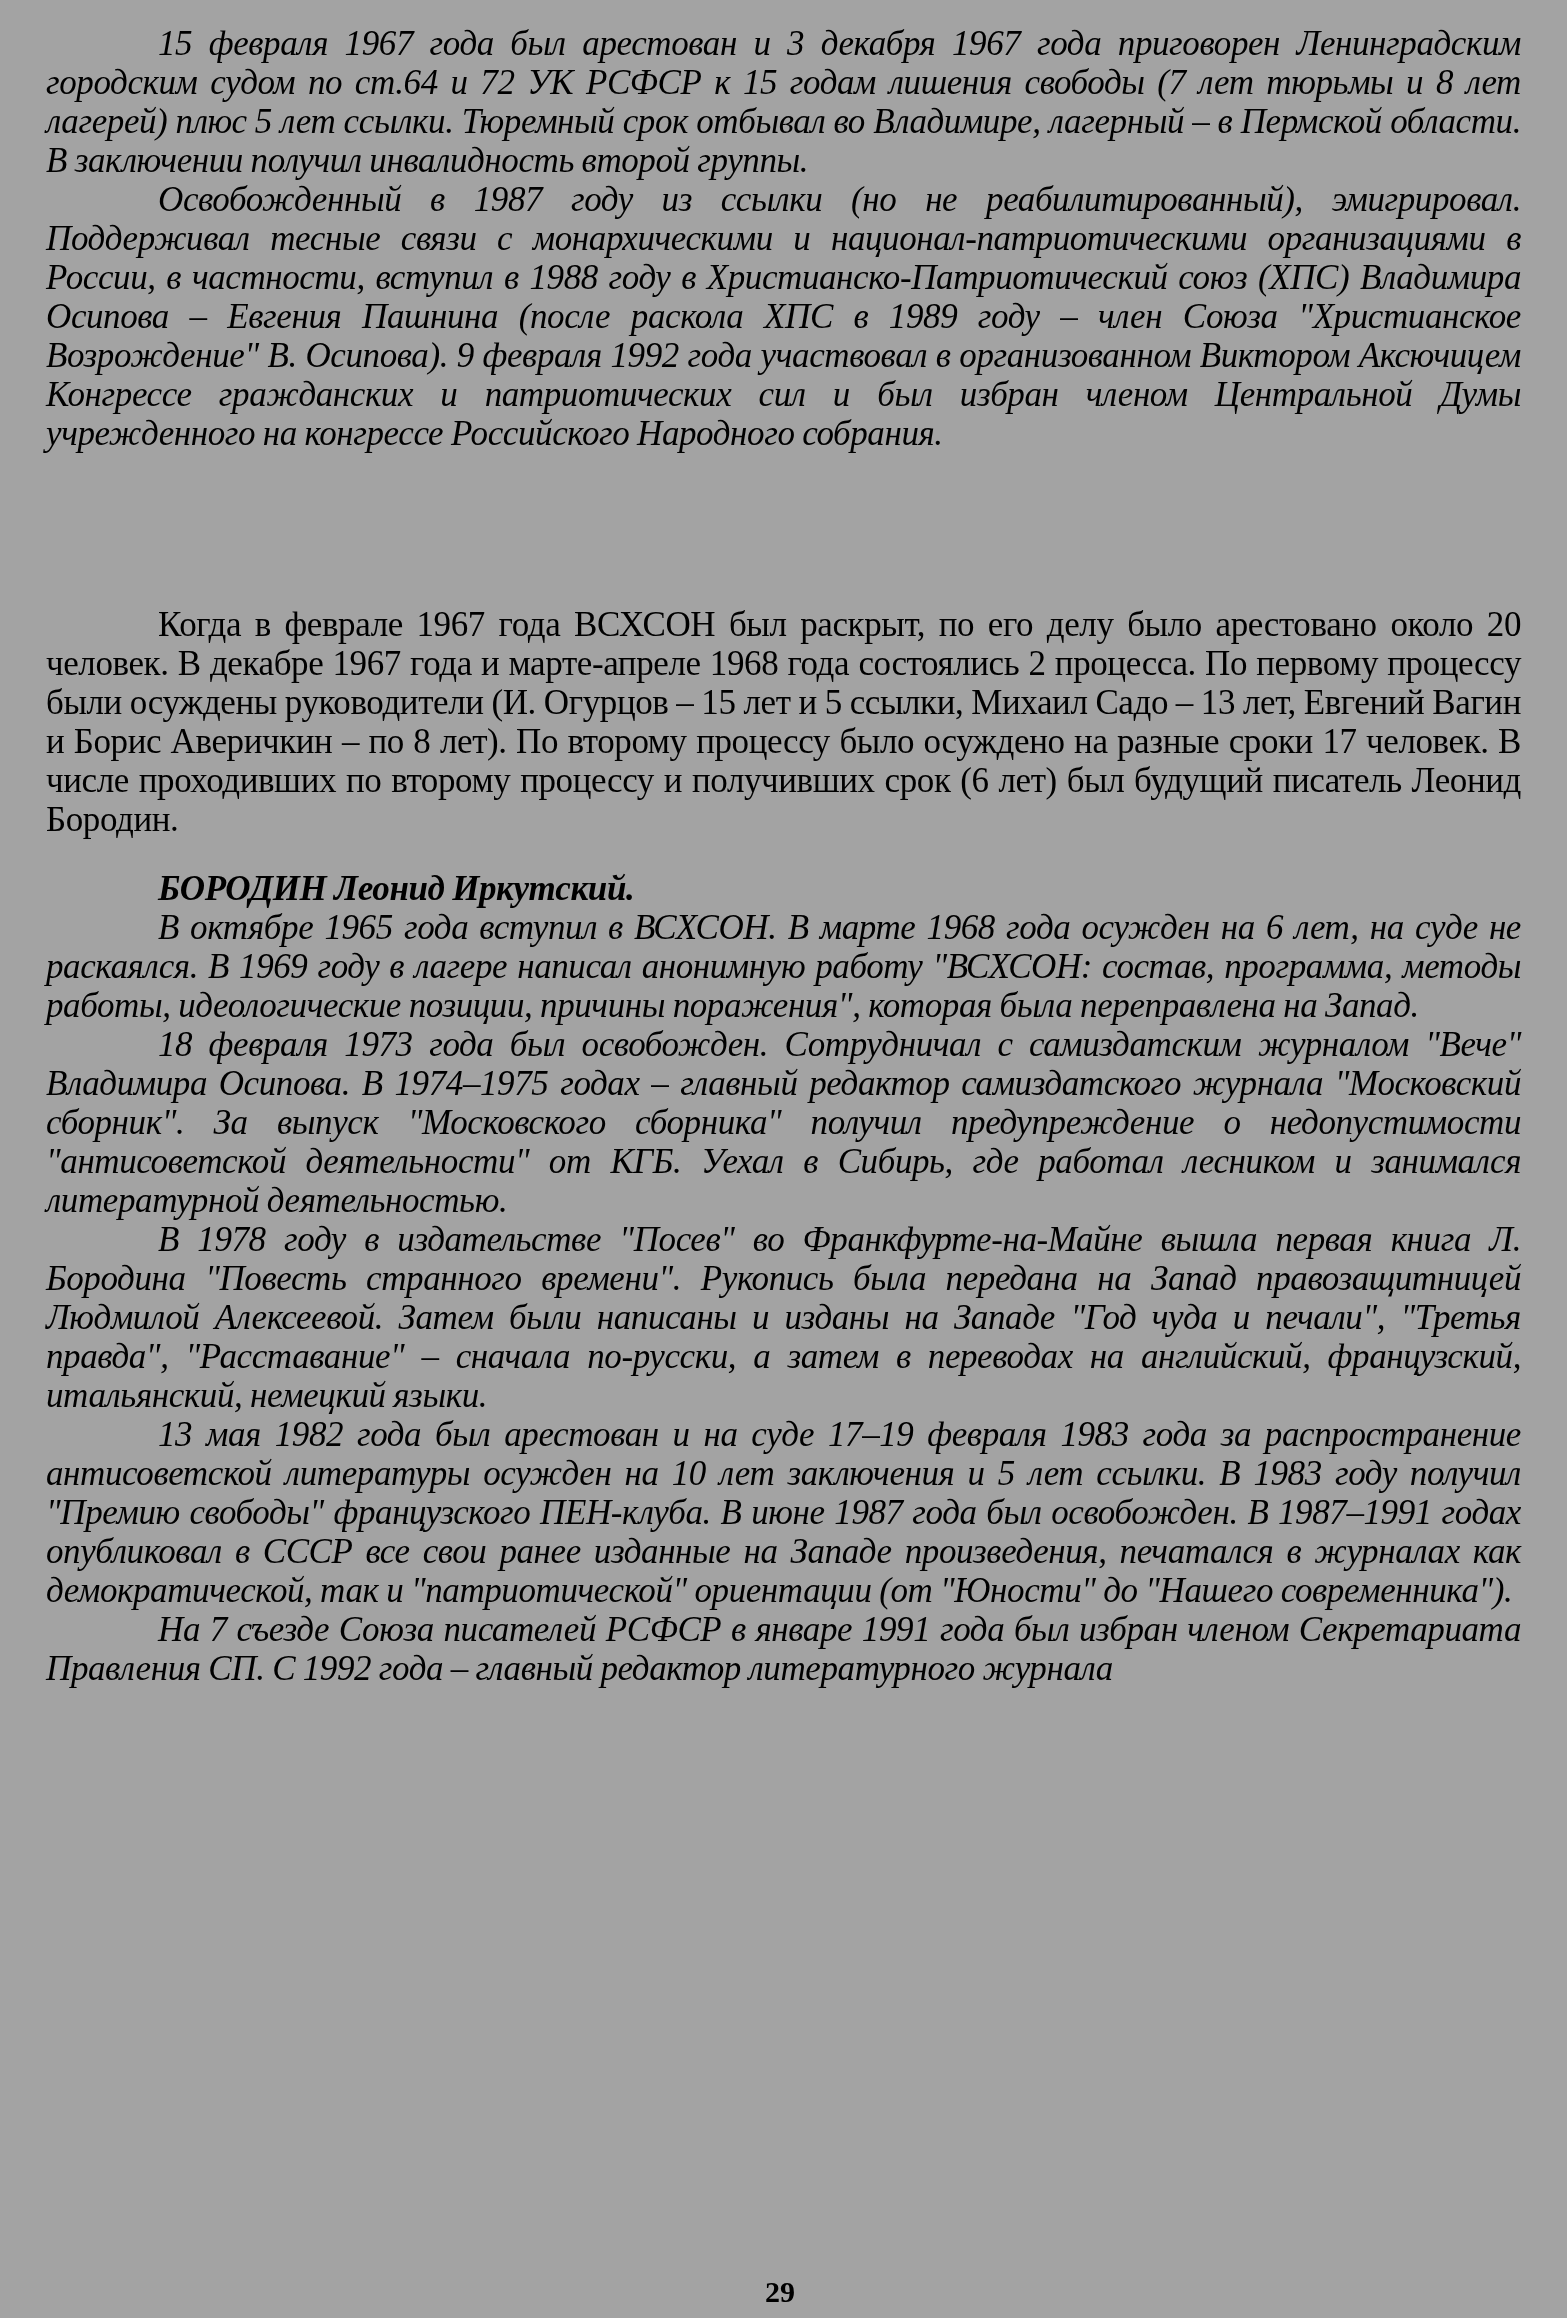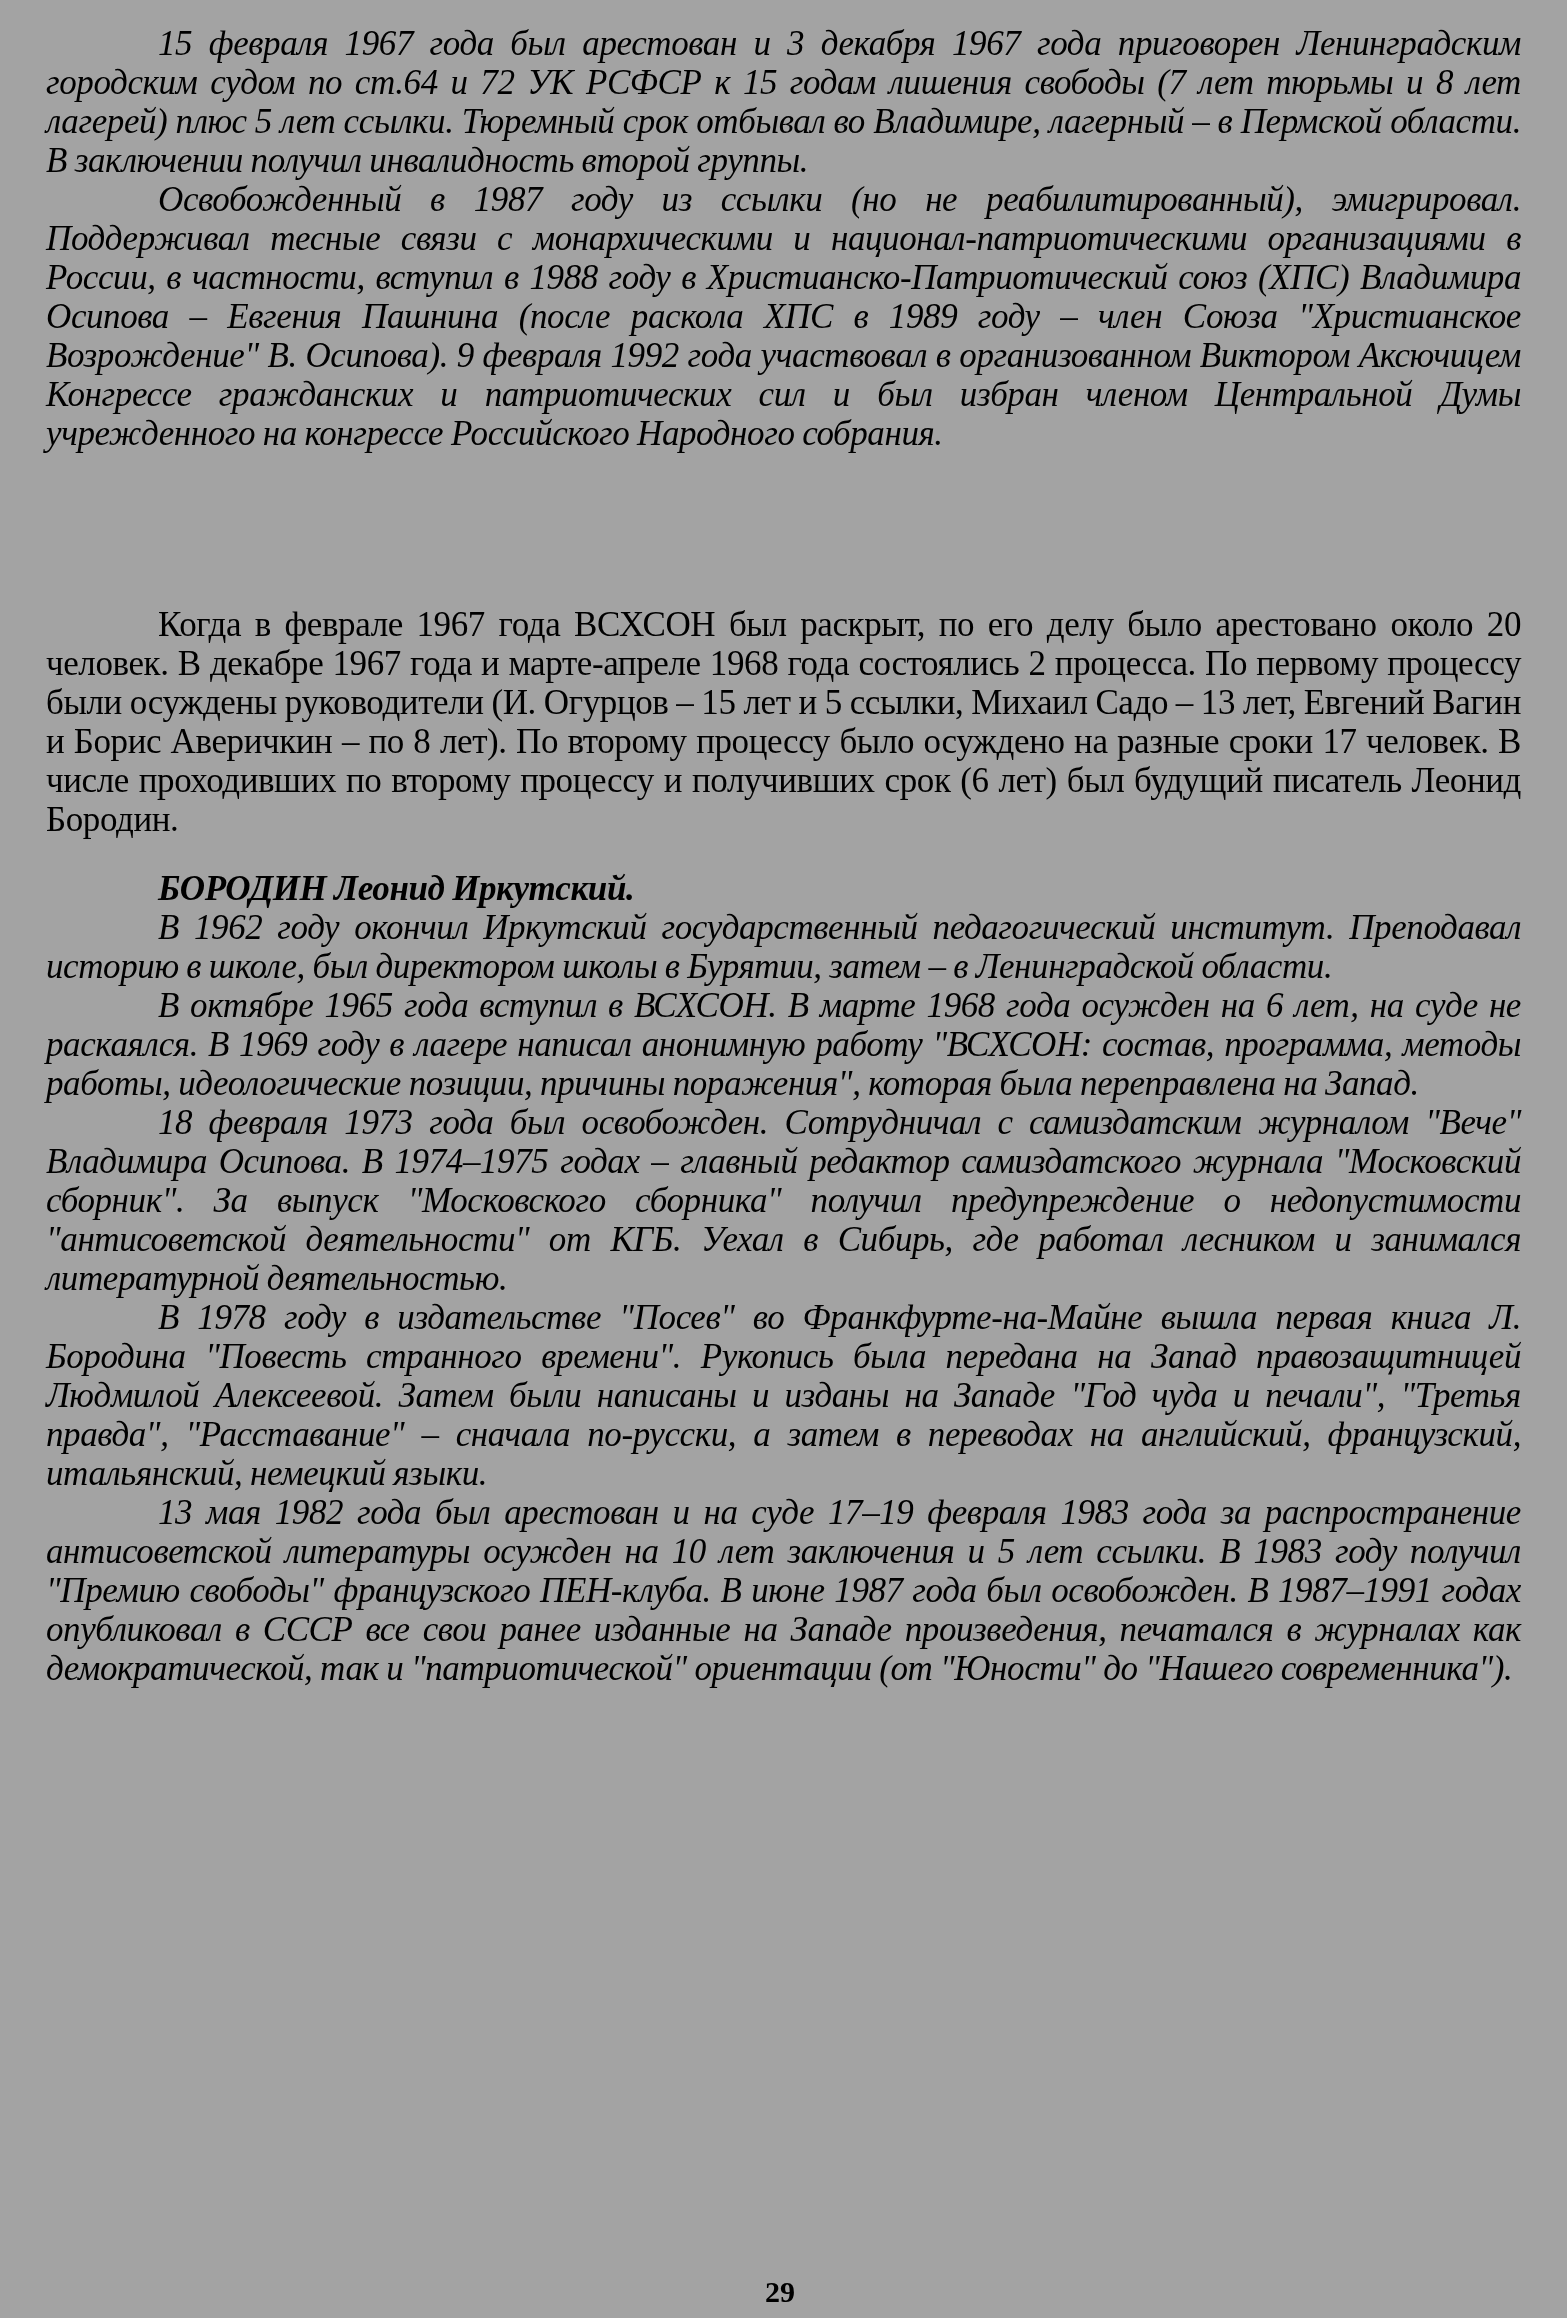--- a/index.html
+++ b/index.html
@@ -41,22 +41,22 @@
     <p>15 февраля 1967 года был арестован и 3 декабря 1967 года приговорен Ленинградским городским судом по ст.64 и 72 УК РСФСР к 15 годам лишения свободы (7 лет тюрьмы и 8 лет лагерей) плюс 5 лет ссылки. Тюремный срок отбывал во Владимире, лагерный – в Пермской области. В заключении получил инвалидность второй группы.</p>
     <p>Освобожденный в 1987 году из ссылки (но не реабилитированный), эмигрировал. Поддерживал тесные связи с монархическими и национал-патриотическими организациями в России, в частности, вступил в 1988 году в Христианско-Патриотический союз (ХПС) Владимира Осипова – Евгения Пашнина (после раскола ХПС в 1989 году – член Союза "Христианское Возрождение" В. Осипова). 9 февраля 1992 года участвовал в организованном Виктором Аксючицем Конгрессе гражданских и патриотических сил и был избран членом Центральной Думы учрежденного на конгрессе Российского Народного собрания.</p>
   </div>
 
   <div class="col up" id="block2">
     <p>Когда в феврале 1967 года ВСХСОН был раскрыт, по его делу было арестовано около 20 человек. В декабре 1967 года и марте-апреле 1968 года состоялись 2 процесса. По первому процессу были осуждены руководители (И. Огурцов – 15 лет и 5 ссылки, Михаил Садо – 13 лет, Евгений Вагин и Борис Аверичкин – по 8 лет). По второму процессу было осуждено на разные сроки 17 человек. В числе проходивших по второму процессу и получивших срок (6 лет) был будущий писатель Леонид Бородин.</p>
   </div>
 
   <div class="col it" id="block3">
     <p class="heading">БОРОДИН Леонид Иркутский.</p>
-    <p>В 1962 году окончил Иркутский государственный педагогический институт. Преподавал историю в школе, был директором школы в Бурятии, затем – в Ленинградской области.</p>
     <p>В октябре 1965 года вступил в ВСХСОН. В марте 1968 года осужден на 6 лет, на суде не раскаялся. В 1969 году в лагере написал анонимную работу "ВСХСОН: состав, программа, методы работы, идеологические позиции, причины поражения", которая была переправлена на Запад.</p>
     <p>18 февраля 1973 года был освобожден. Сотрудничал с самиздатским журналом "Вече" Владимира Осипова. В 1974–1975 годах – главный редактор самиздатского журнала "Московский сборник". За выпуск "Московского сборника" получил предупреждение о недопустимости "антисоветской деятельности" от КГБ. Уехал в Сибирь, где работал лесником и занимался литературной деятельностью.</p>
     <p>В 1978 году в издательстве "Посев" во Франкфурте-на-Майне вышла первая книга Л. Бородина "Повесть странного времени". Рукопись была передана на Запад правозащитницей Людмилой Алексеевой. Затем были написаны и изданы на Западе "Год чуда и печали", "Третья правда", "Расставание" – сначала по-русски, а затем в переводах на английский, французский, итальянский, немецкий языки.</p>
     <p>13 мая 1982 года был арестован и на суде 17–19 февраля 1983 года за распространение антисоветской литературы осужден на 10 лет заключения и 5 лет ссылки. В 1983 году получил "Премию свободы" французского ПЕН-клуба. В июне 1987 года был освобожден. В 1987–1991 годах опубликовал в СССР все свои ранее изданные на Западе произведения, печатался в журналах как демократической, так и "патриотической" ориентации (от "Юности" до "Нашего современника").</p>
+    <p>На 7 съезде Союза писателей РСФСР в январе 1991 года был избран членом Секретариата Правления СП. С 1992 года – главный редактор литературного журнала</p>
   </div>
 
   <div class="pagenum">29</div>
 </div>
 
 
 </body></html>

